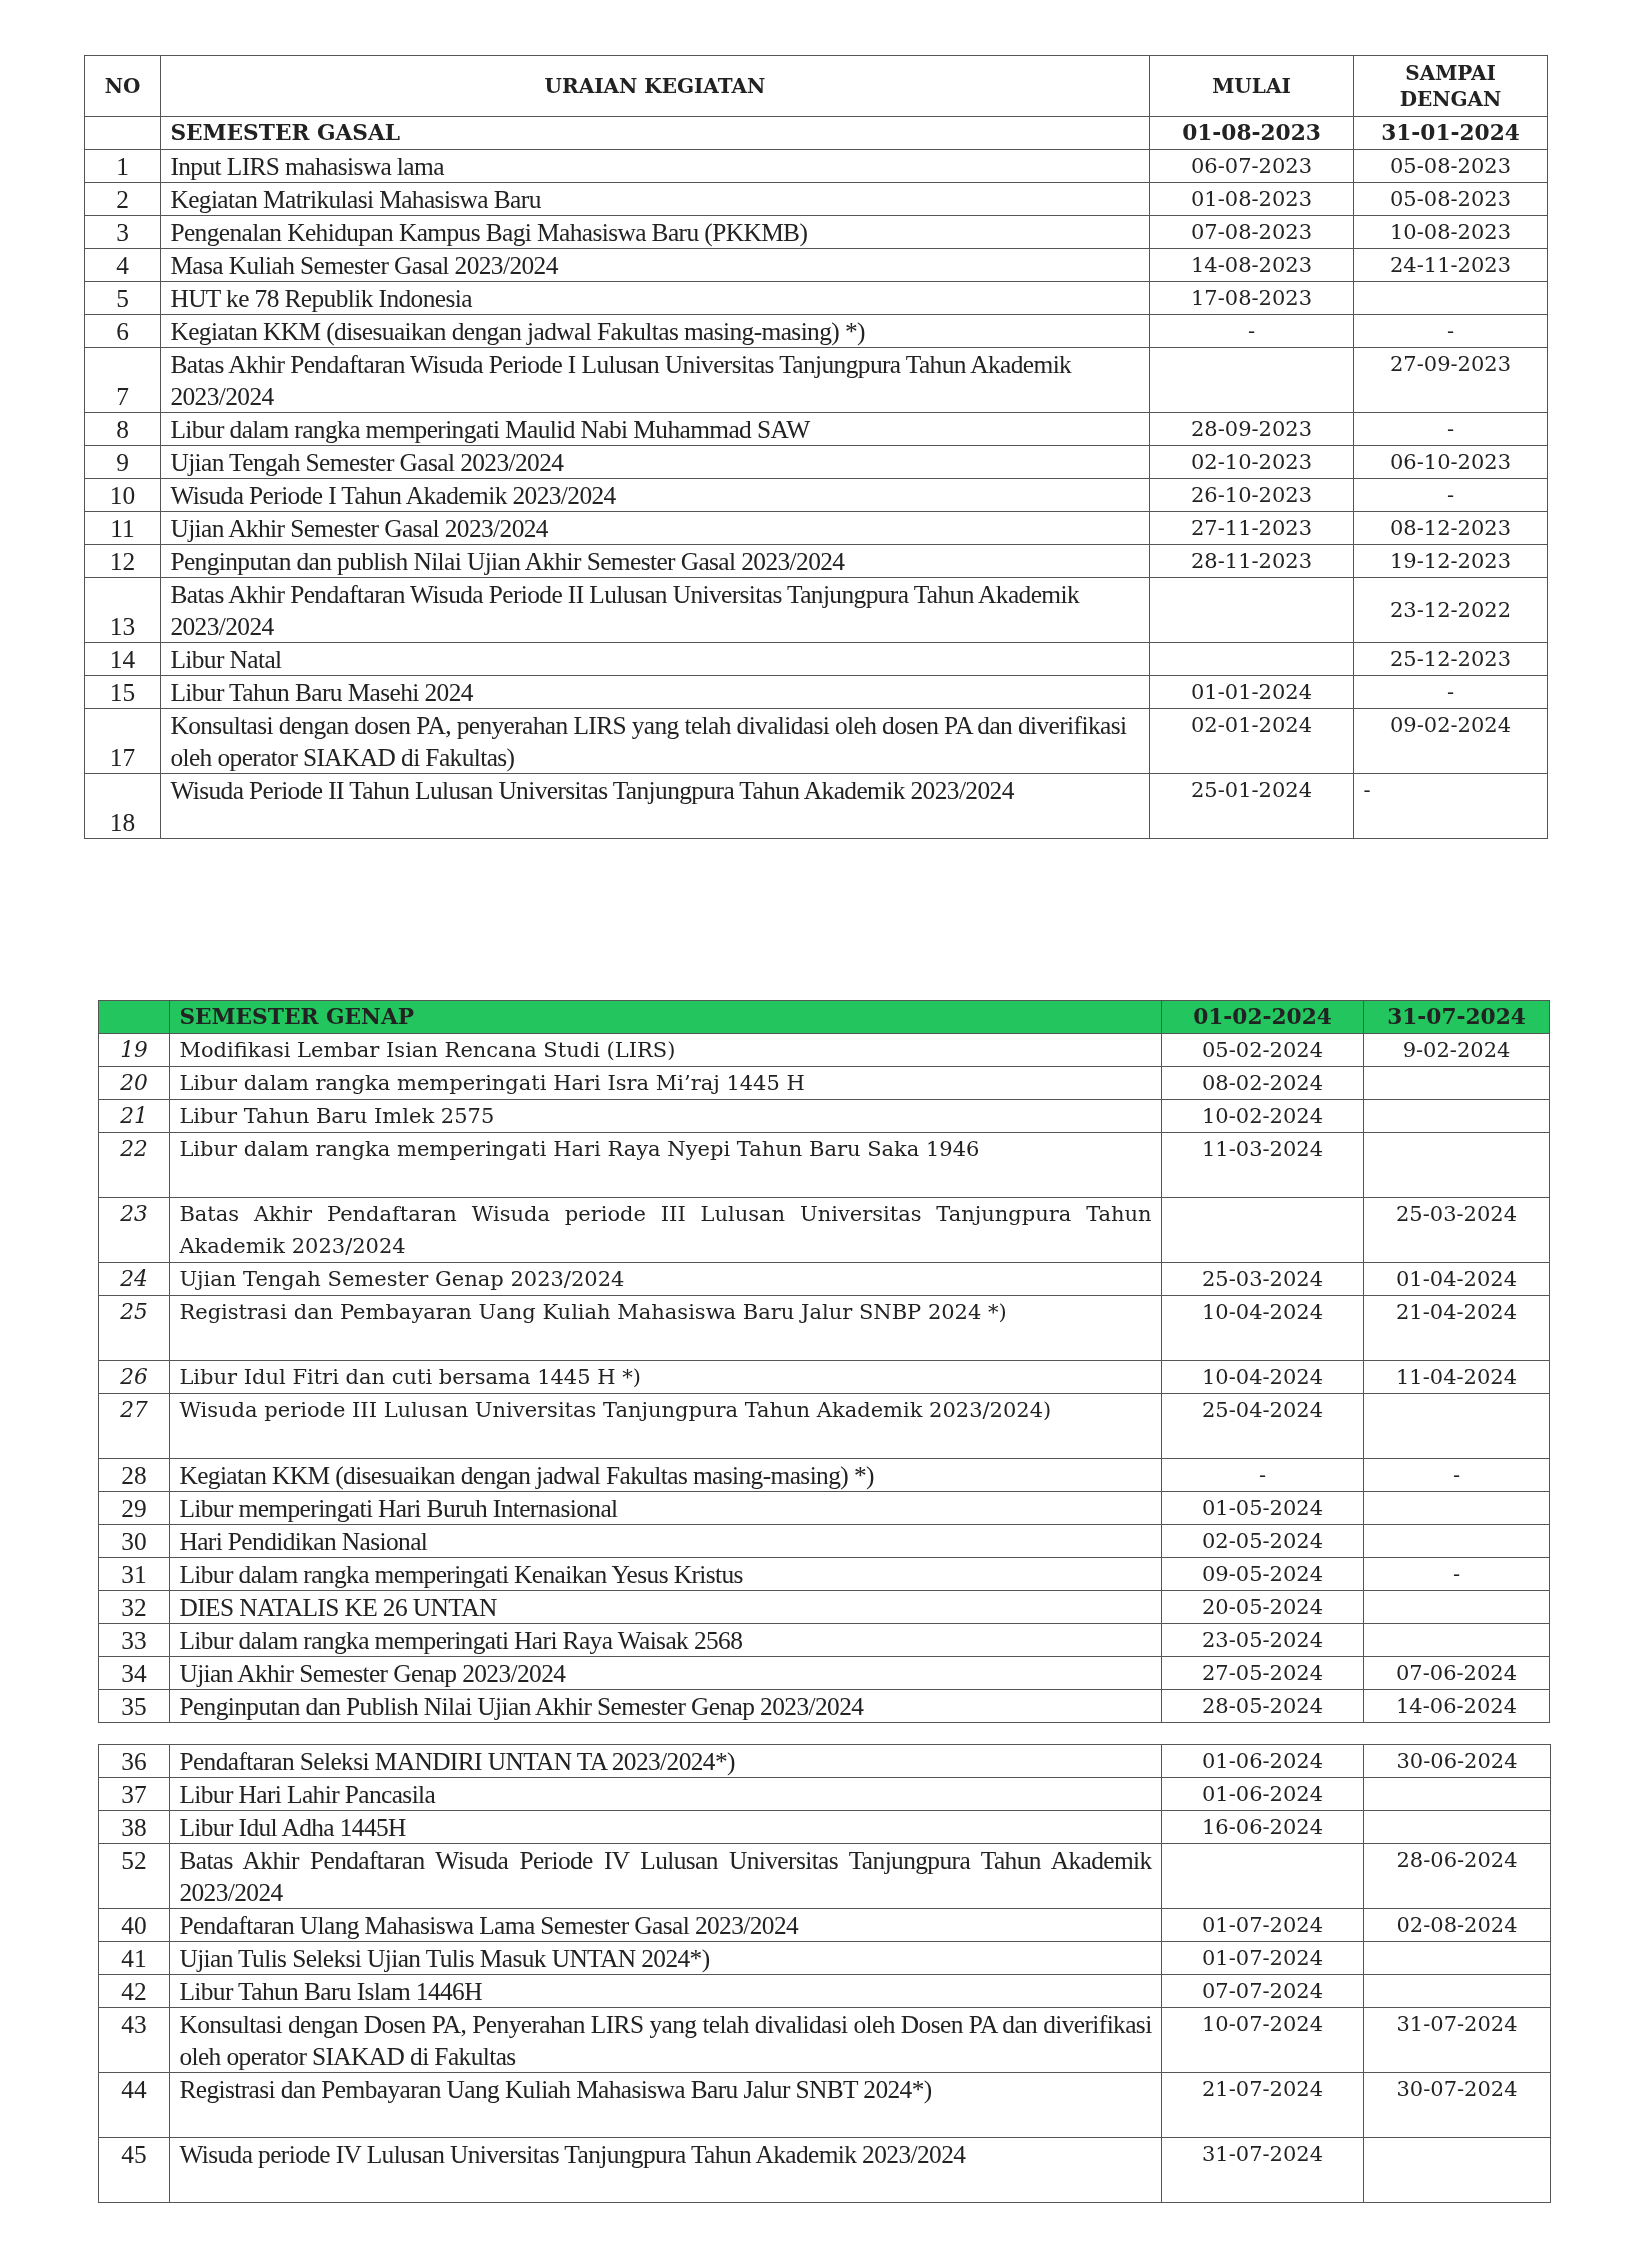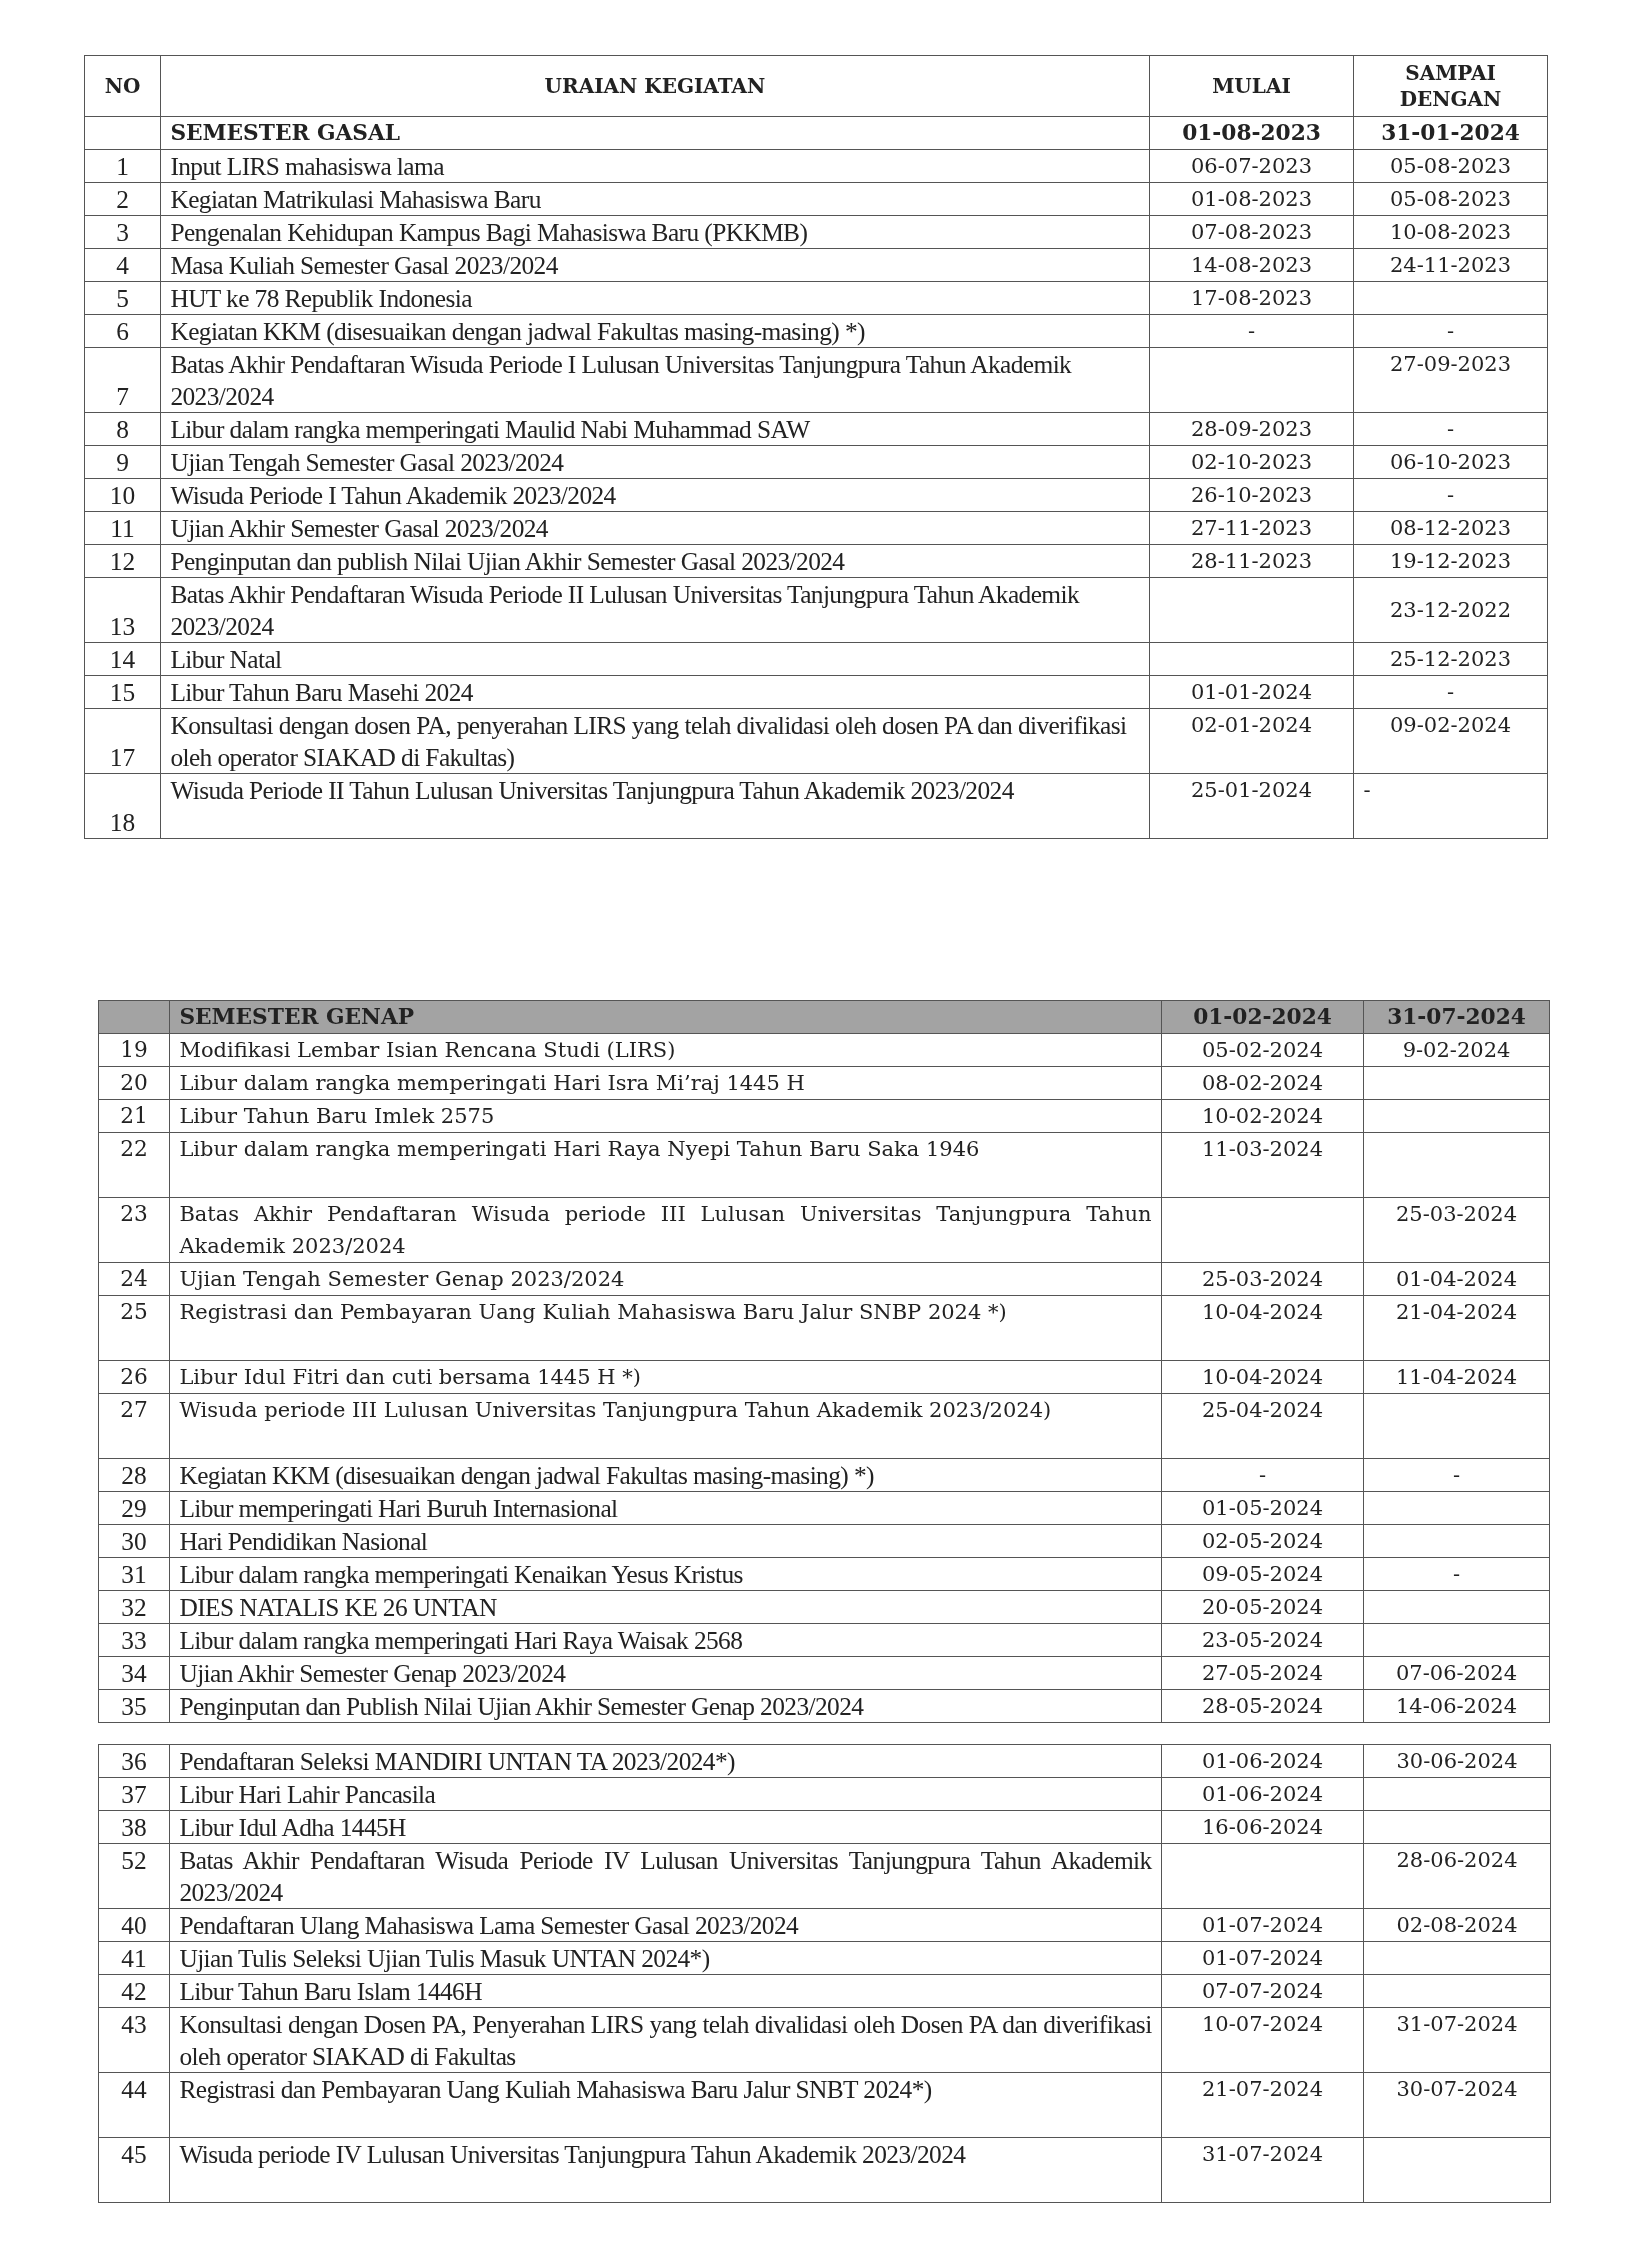--- a/index.html
+++ b/index.html
@@ -10,22 +10,22 @@
   .no { text-align:center; padding:0; font-family:"Liberation Serif", serif; font-size:25.4px; }
   .desc { font-family:"Liberation Serif", serif; font-size:25.4px; letter-spacing:-0.6px; white-space:normal; }
   .date { text-align:center; font-family:"DejaVu Serif", serif; font-size:21px; padding:0; }
   .sem td { font-family:"DejaVu Serif", serif; font-weight:bold; font-size:21.7px; }
   .sem .date { font-weight:bold; }
   .d2 td { height:64px; }
   tr.s td { height:32px; }
   .t1 .d2 .no { vertical-align:bottom; }
   .t2 .desc, .t3 .desc { text-align:justify; text-align-last:left;margin-top:13px; }
   .t2 .desc.wide { font-family:"DejaVu Serif", serif; font-size:21px; letter-spacing:0; }
-  .t2 .no.wide, .t3 .no.wide { font-family:"DejaVu Serif", serif; font-size:21.7px; }
-  .t2 .sem td { background:#a3a3a3;margin-top:32px; }
+  .t2 .no.wide, .t3 .no.wide { font-family:"DejaVu Serif", serif; font-size:21.7px;font-style:italic; }
+  .t2 .sem td { background:#22c55e;margin-top:32px; }
   .t1 { left:84px; top:55px; width:1463px; }
   .t2 { left:98px; top:1000px; width:1450px; }
   .t3 { left:98px; top:1744px; width:1453px;padding-left:46px; }
   .hdr th { height:60px; }
 </style>
 </head>
 <body>
 
 <table class="t1">
   <colgroup>

